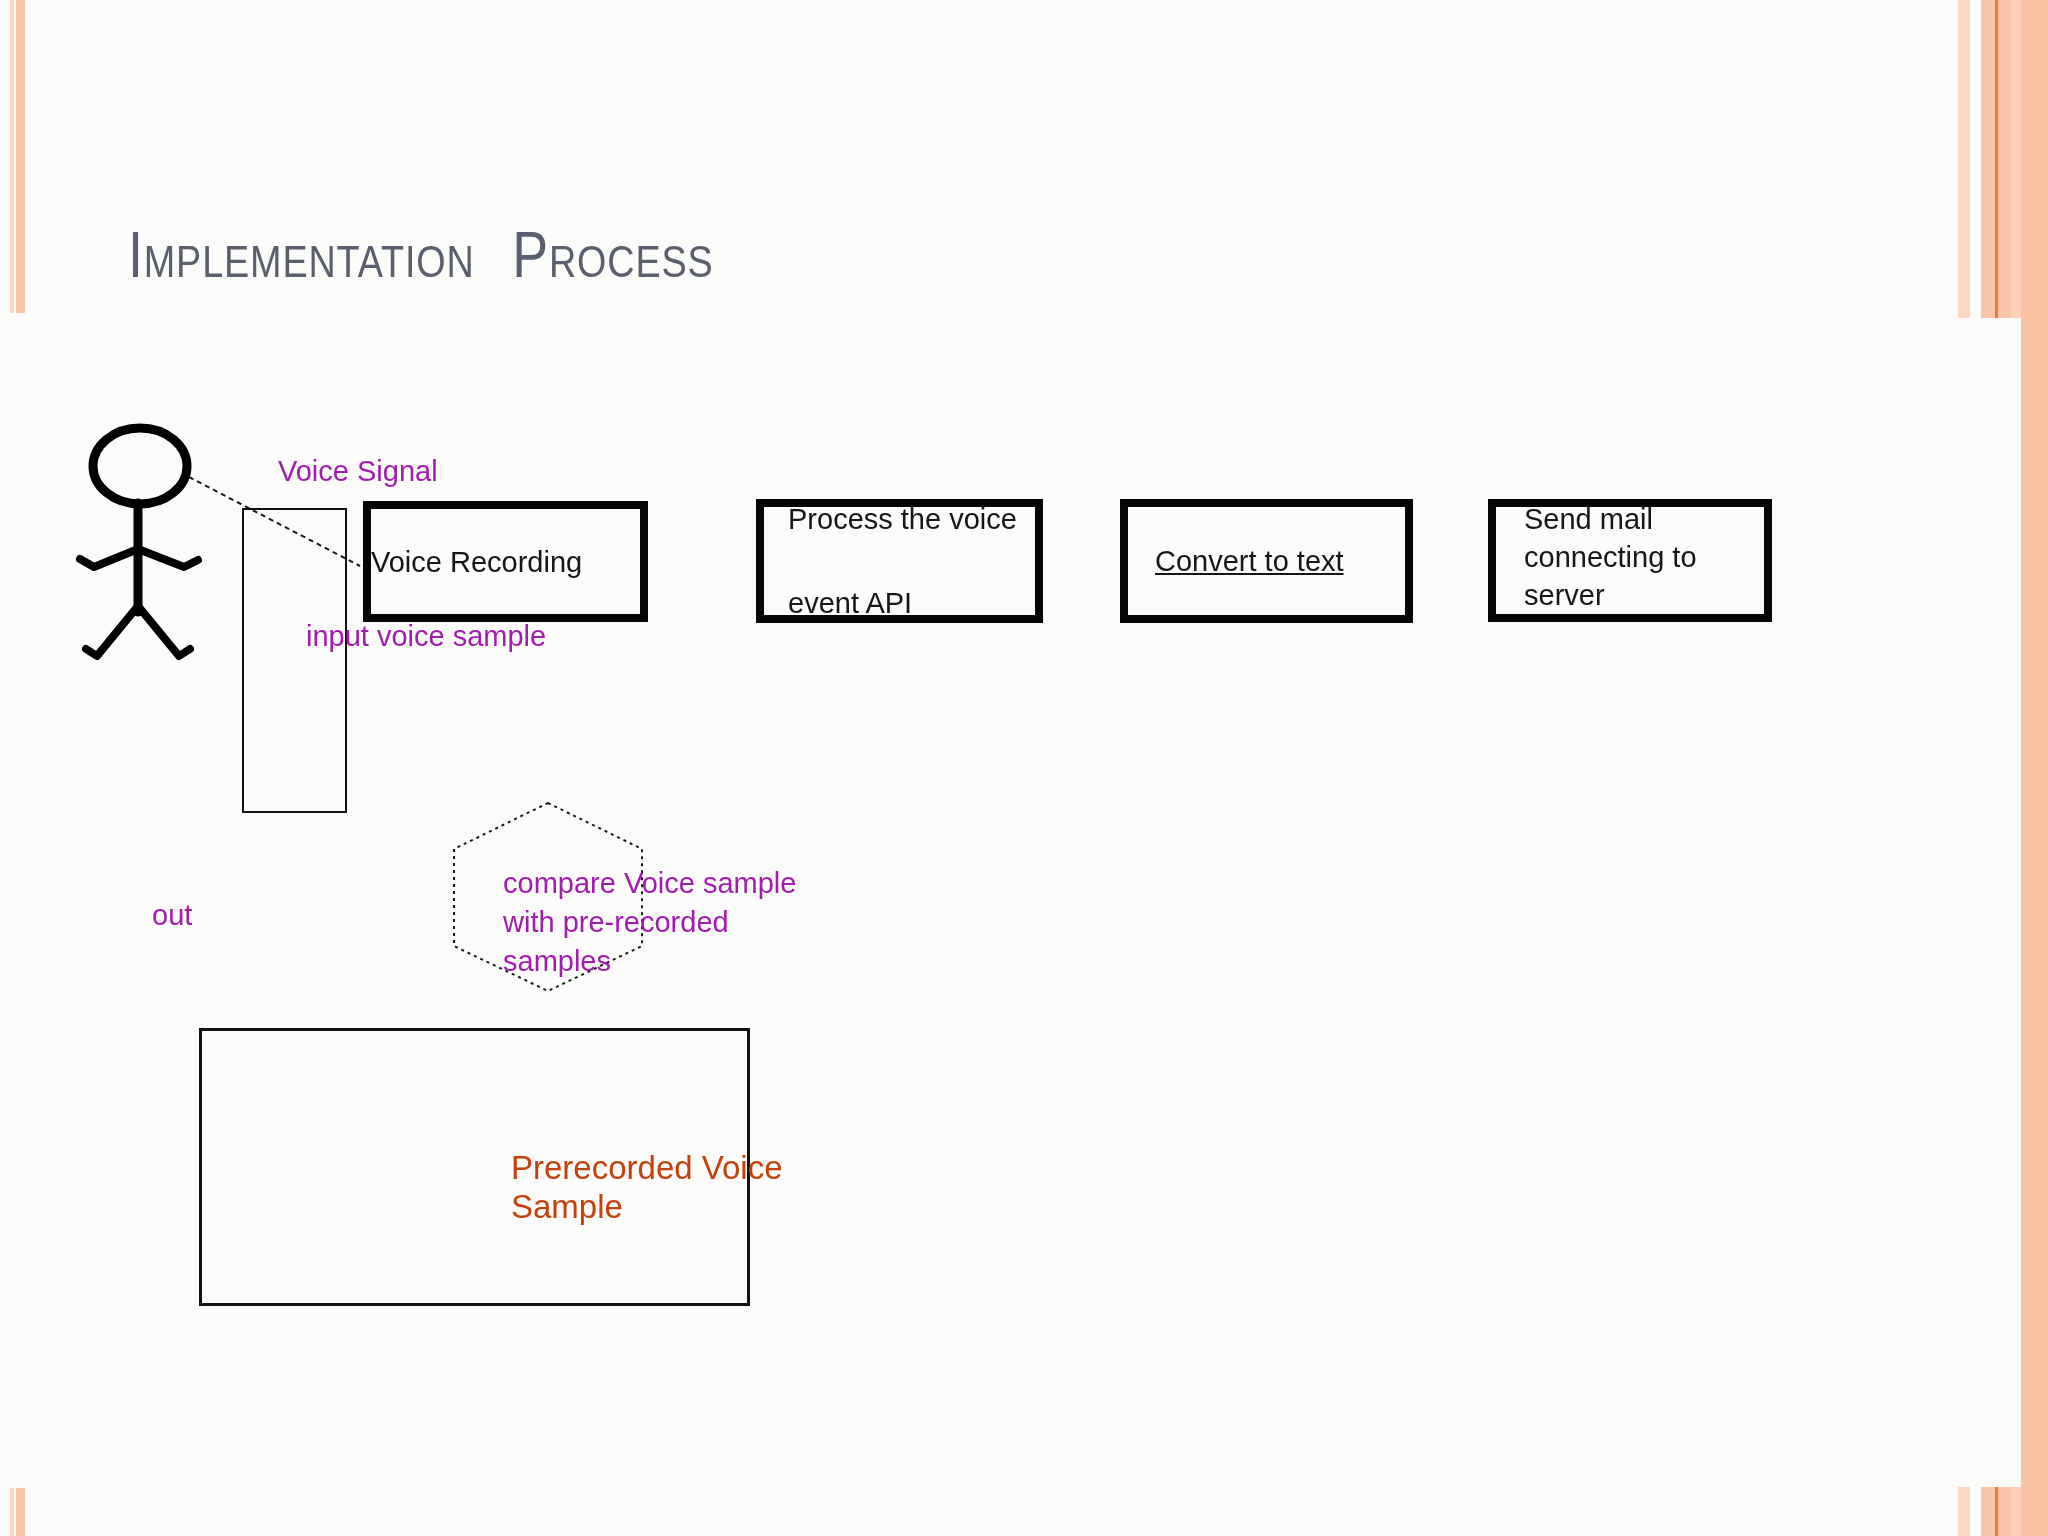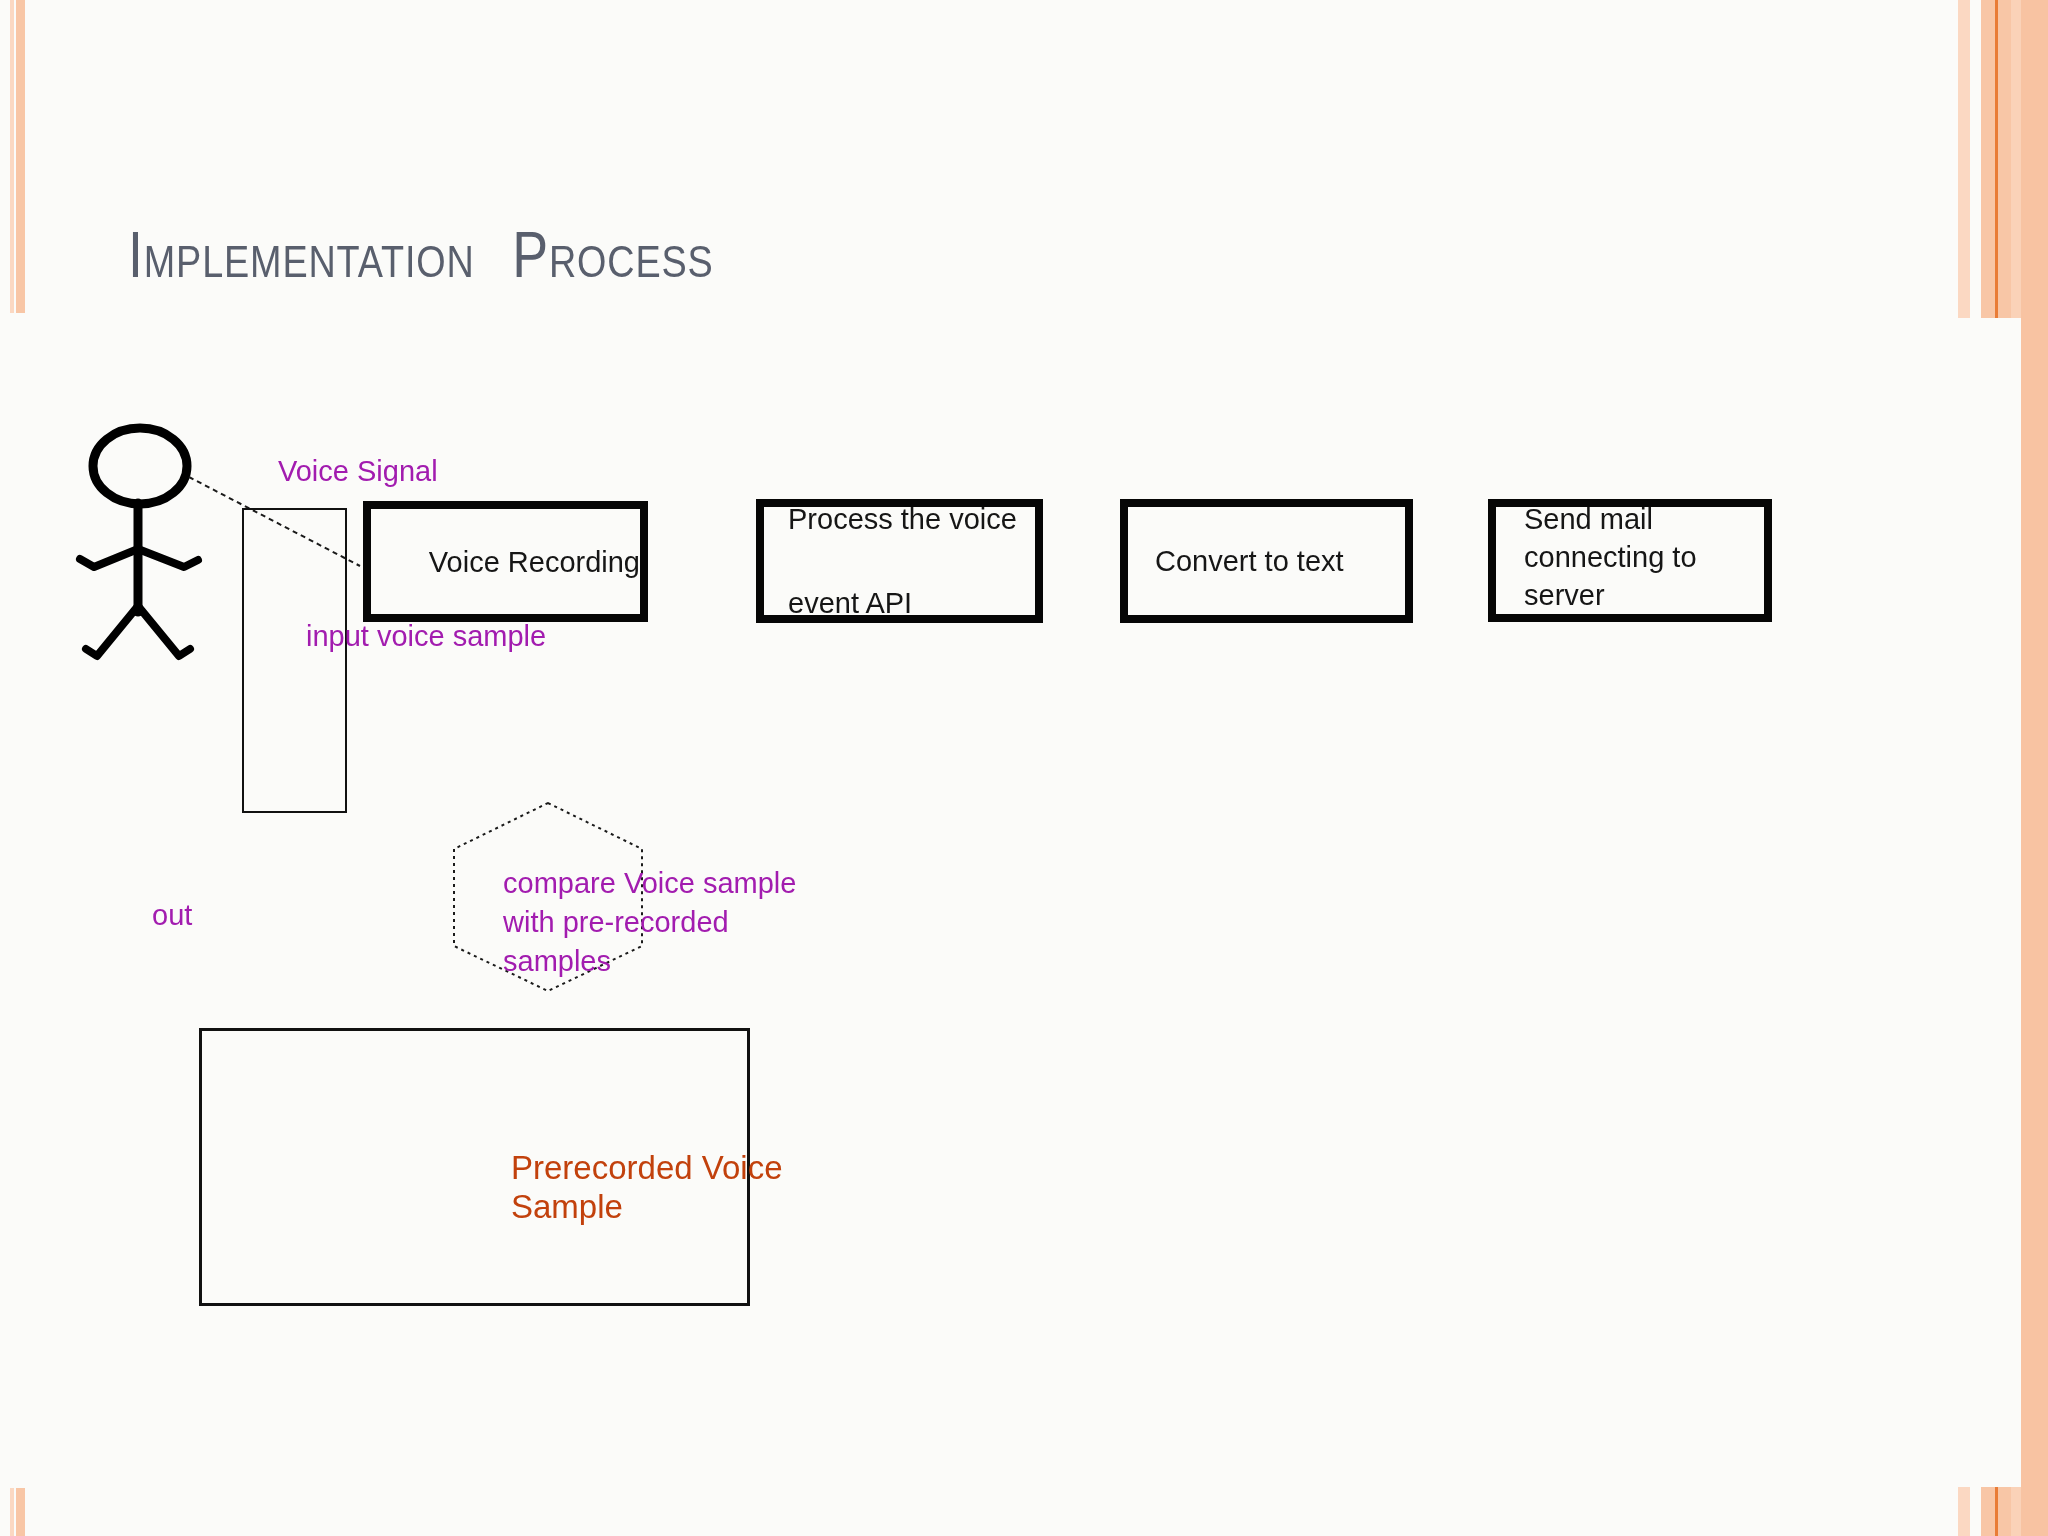--- a/index.html
+++ b/index.html
@@ -41,23 +41,23 @@
   
   svg.vector{position:absolute;left:0;top:0;pointer-events:none;}
 
   
   .box{
     position:absolute;box-sizing:border-box;
     border:8px solid #060606;background:transparent;
     display:flex;flex-direction:column;justify-content:center;
     font-size:29px;line-height:38px;color:#161616;
   }
-  .box-voice-recording{left:363px;top:501px;width:285px;height:121px;align-items:flex-end;text-align:center;}
+  .box-voice-recording{left:363px;top:501px;width:285px;height:121px;align-items:flex-start;text-align:center;}
   .box-process{left:756px;top:499px;width:287px;height:124px;padding-left:24px;gap:46px;}
-  .box-convert{left:1120px;top:499px;width:293px;height:124px;padding-left:27px;}
+  .box-convert{left:1120px;top:499px;width:293px;height:124px;padding-left:27px;text-decoration:underline;}
   .box-send{left:1488px;top:499px;width:284px;height:123px;padding-left:28px;justify-content:flex-end;padding-top:6px;overflow:hidden;}
 
   .thin-rect{position:absolute;box-sizing:border-box;background:transparent;}
   .rect-lifeline{left:242px;top:508px;width:105px;height:305px;border:2px solid #111;}
   .rect-prerecorded{left:199px;top:1028px;width:551px;height:278px;border:3px solid #111;}
   .prerecorded-text{position:absolute;left:309px;top:117px;font-size:33px;line-height:39px;color:#c2410c;white-space:nowrap;}
 
   .lbl{position:absolute;font-size:29px;line-height:39px;color:#a21caf;white-space:nowrap;}
   .lbl-voice-signal{left:278px;top:452px;}
   .lbl-input-voice{left:306px;top:617px;}

